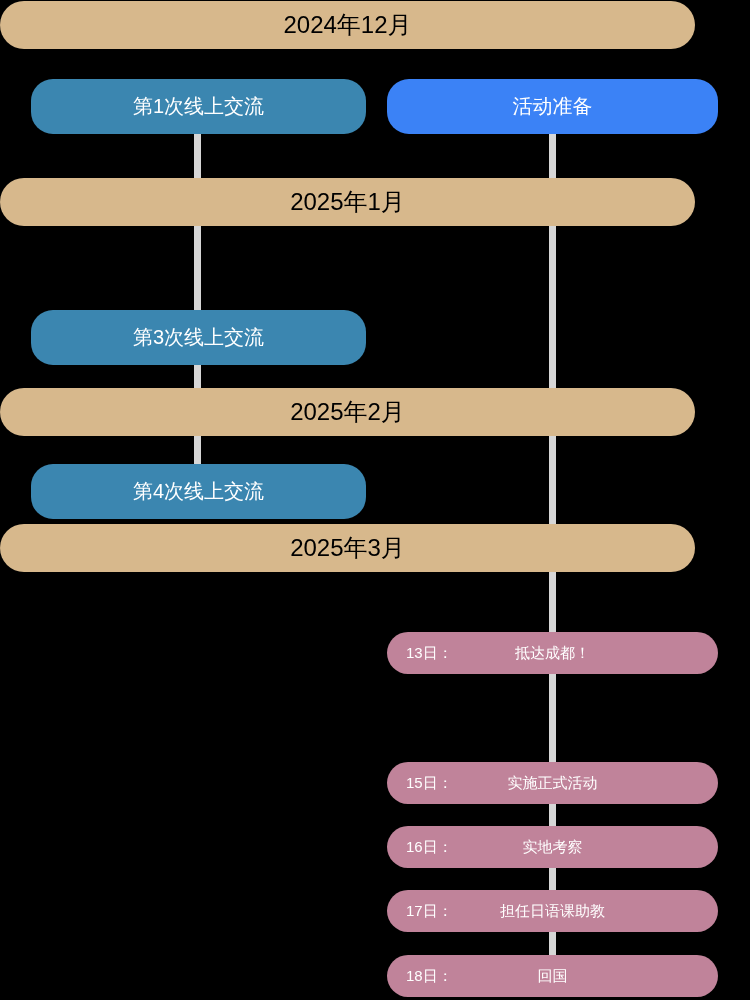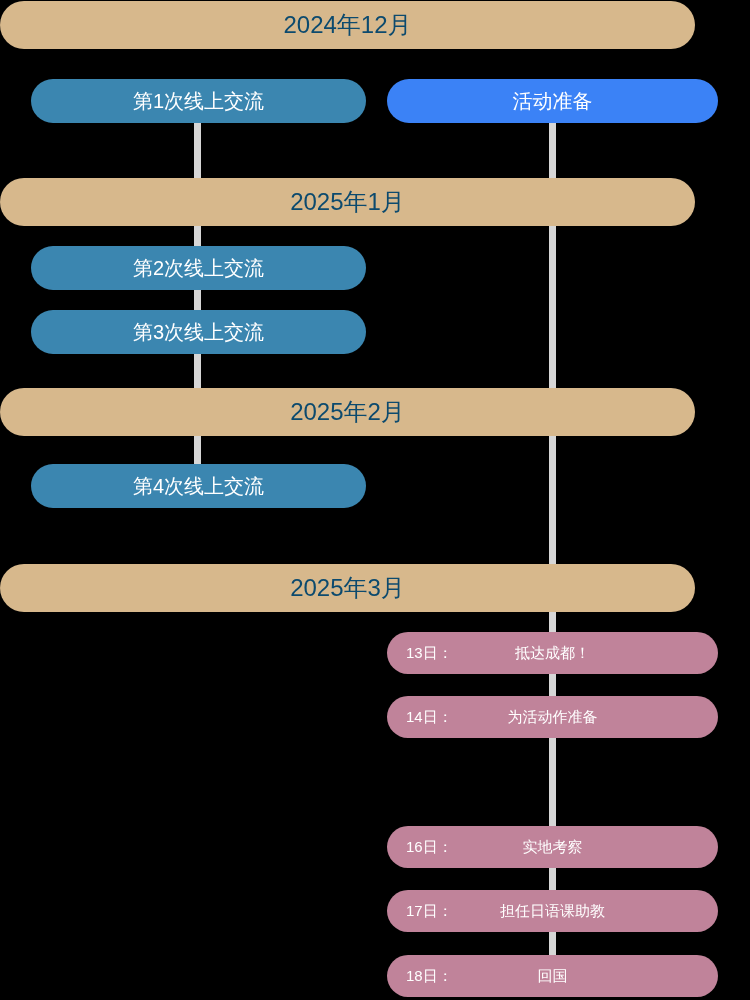--- a/index.html
+++ b/index.html
@@ -27,26 +27,26 @@
     position: absolute;
     left: 0;
     width: 695px;
     height: 48px;
     background: #d7b88c;
     border-radius: 24px;
     z-index: 2;
     display: flex;
     align-items: center;
     justify-content: center;
-    color: #0c4a6e;
+    color: #000000;
     font-size: 24px;
   }
   .pill {
     position: absolute;
-    height: 44px;
+    height: 55px;
     border-radius: 22px;
     z-index: 2;
     display: flex;
     align-items: center;
     justify-content: center;
     color: #ffffff;
     font-size: 20px;
   }
   .pill.blue { left: 31px;  width: 335px; background: #3b86b0; }
   .pill.pink { left: 387px; width: 331px; background: #3b82f6; }
@@ -87,48 +87,45 @@
 
   <div class="month-bar" style="top:1px">
     <span>2024年12月</span>
   </div>
   <div class="month-bar" style="top:178px">
     <span>2025年1月</span>
   </div>
   <div class="month-bar" style="top:388px">
     <span>2025年2月</span>
   </div>
-  <div class="month-bar" style="top:564px">
+  <div class="month-bar" style="top:524px">
     <span>2025年3月</span>
   </div>
 
   <div class="pill blue" style="top:79px">
     <span>第1次线上交流</span>
-  </div>
-  <div class="pill blue" style="top:246px">
-    <span>第2次线上交流</span>
   </div>
   <div class="pill blue" style="top:310px">
     <span>第3次线上交流</span>
   </div>
   <div class="pill blue" style="top:464px">
     <span>第4次线上交流</span>
   </div>
 
   <div class="pill pink" style="top:79px">
     <span>活动准备</span>
   </div>
 
   <div class="sched-row" style="top:632px">
     <span class="day">13日：</span>
     <span class="event">抵达成都！</span>
   </div>
-  <div class="sched-row" style="top:696px">
-    <span class="day">14日：</span>
-    <span class="event">为活动作准备</span>
+  <div class="sched-row" style="top:762px">
+    <span class="day">15日：</span>
+    <span class="event">实施正式活动</span>
   </div>
   <div class="sched-row" style="top:826px">
     <span class="day">16日：</span>
     <span class="event">实地考察</span>
   </div>
   <div class="sched-row" style="top:890px">
     <span class="day">17日：</span>
     <span class="event">担任日语课助教</span>
   </div>
   <div class="sched-row" style="top:955px">

